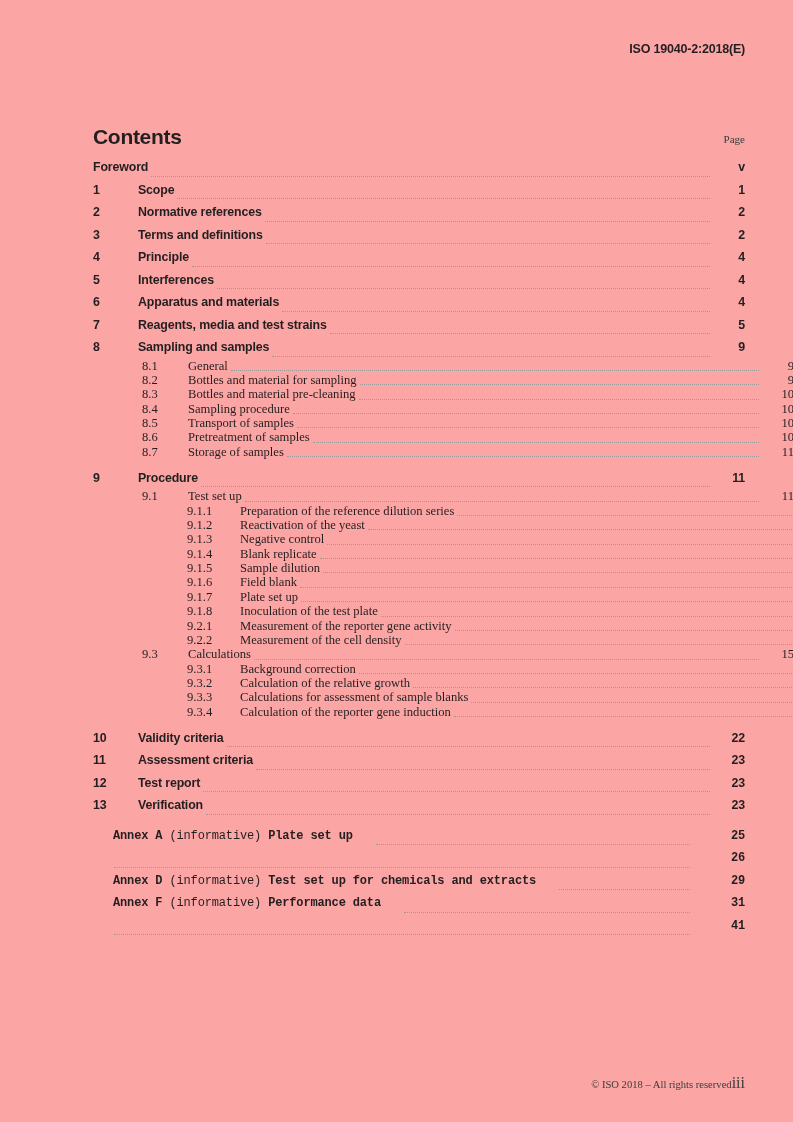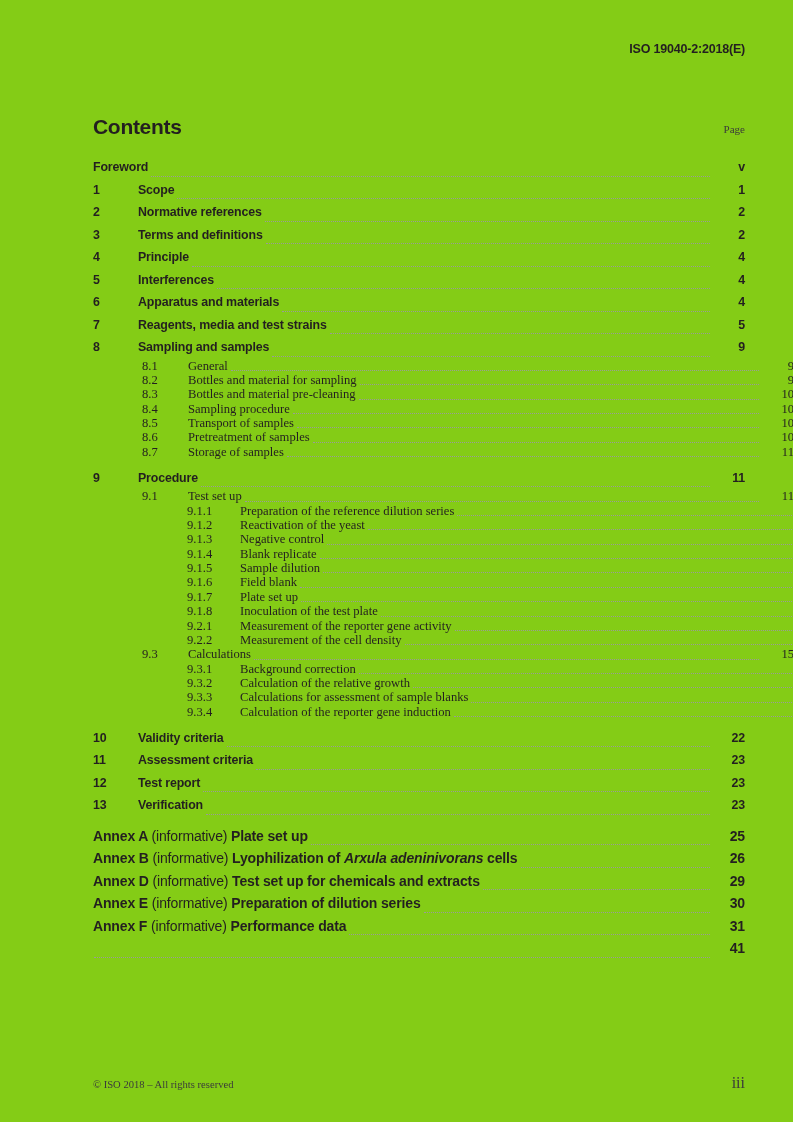--- a/index.html
+++ b/index.html
@@ -8,42 +8,42 @@
     background: #ffffff;
   }
   body {
     font-family: "Liberation Serif", serif;
     color: #231f20;
   }
   .page {
     position: relative;
     width: 793px;
     height: 1122px;
-    background: #84cc16;
+    background: #fca5a5;
     overflow: hidden;
   }
 
   
   .doc-header {
     position: absolute;
     top: 42px;
     left: 93px;
     width: 652px;
     text-align: right;
     font-family: "Liberation Sans", sans-serif;
     font-weight: bold;
     font-size: 12.5px;
     letter-spacing: -0.2px;
     color: #231f20;
   }
 
   
   .contents-row {
     position: absolute;
-    top: 116px;
+    top: 126px;
     left: 93px;
     width: 652px;
     display: flex;
     align-items: flex-end;
     justify-content: space-between;
   }
   .contents-title {
     font-family: "Liberation Sans", sans-serif;
     font-weight: bold;
     font-size: 21px;
@@ -136,44 +136,45 @@
     font-weight: normal;
     font-size: 12.6px;
     line-height: 14.35px;
     height: 14.35px;
     padding-left: 94px;
   }
   .lvl2 .num { width: 53px; }
 
   
   .annex {
-    font-family: Liberation Sans, sans-serif;
-    font-size: 14px;
+    font-family: Liberation Mono, monospace;
+    font-size: 12px;
     line-height: 22.5px;
     height: 22.5px;
     letter-spacing: -0.15px;
+    gap: 20px;
   }
   .annex .num { width: 0; }
   .annex .title { font-weight: bold; }
   .annex .informative { font-weight: normal; }
   .annex .ital { font-style: italic; font-weight: bold; }
   .annex .pg { font-weight: bold; }
 
   
   .gap-before { margin-top: 8.0px; }
   .gap-small  { margin-top: 7.6px; }
 
   
   .footer {
     position: absolute;
     bottom: 30px;
     left: 93px;
     width: 652px;
     display: flex;
-    justify-content: space-between;
+    justify-content: flex-end;
     align-items: baseline;
     font-family: "Liberation Serif", serif;
     font-size: 10.6px;
     color: #3b3b3b;
     margin-top: 48px;
   }
   .footer .folio {
     font-size: 16px;
     color: #3b3b3b;
   }
@@ -400,35 +401,28 @@
         <span class="pg">23</span>
       </div>
       <div class="toc-entry annex gap-small">
         <span class="num"></span>
         <span class="title"><span>Annex A </span><span class="informative">(informative) </span><span>Plate set up</span></span>
         <span class="leader"></span>
         <span class="pg">25</span>
       </div>
       <div class="toc-entry annex">
         <span class="num"></span>
-        <span class="title"><span>Annex B </span><span class="informative">(informative) </span><span>Lyophilization of </span><span class="ital">Arxula adeninivorans</span><span> cells</span></span>
         <span class="leader"></span>
         <span class="pg">26</span>
       </div>
       <div class="toc-entry annex">
         <span class="num"></span>
         <span class="title"><span>Annex D </span><span class="informative">(informative) </span><span>Test set up for chemicals and extracts</span></span>
         <span class="leader"></span>
         <span class="pg">29</span>
-      </div>
-      <div class="toc-entry annex">
-        <span class="num"></span>
-        <span class="title"><span>Annex E </span><span class="informative">(informative) </span><span>Preparation of dilution series</span></span>
-        <span class="leader"></span>
-        <span class="pg">30</span>
       </div>
       <div class="toc-entry annex">
         <span class="num"></span>
         <span class="title"><span>Annex F </span><span class="informative">(informative) </span><span>Performance data</span></span>
         <span class="leader"></span>
         <span class="pg">31</span>
       </div>
       <div class="toc-entry annex">
         <span class="num"></span>
         <span class="leader"></span>

